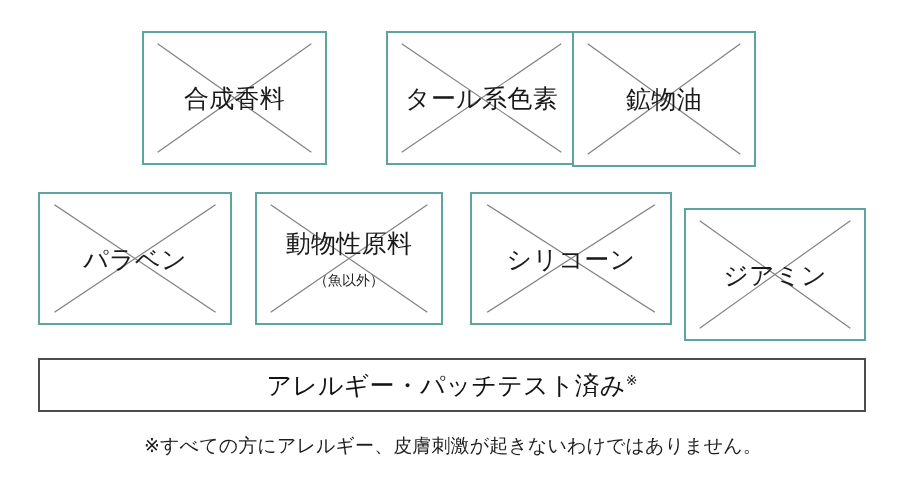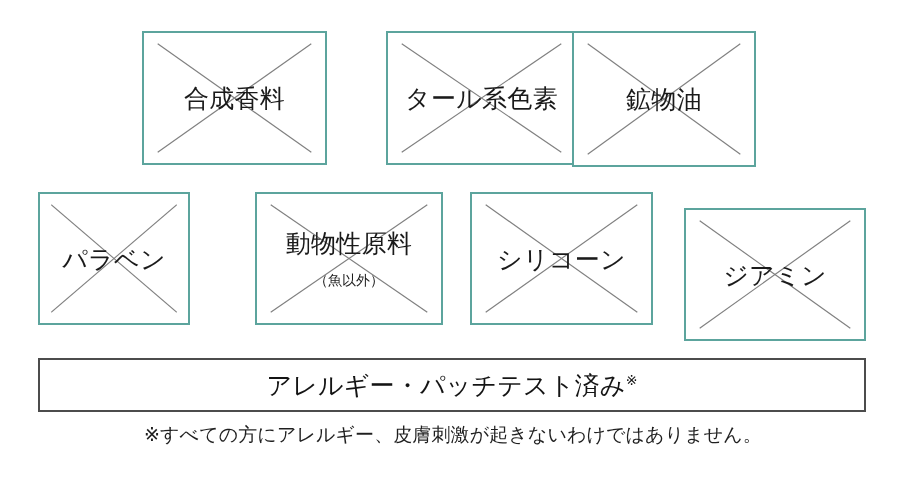--- a/index.html
+++ b/index.html
@@ -124,21 +124,21 @@
     <svg viewBox="0 0 184 134" preserveAspectRatio="none">
       <line x1="14" y1="11" x2="170" y2="123" stroke="#808080" stroke-width="1.2"></line>
       <line x1="170" y1="11" x2="14" y2="123" stroke="#808080" stroke-width="1.2"></line>
     </svg>
   </div>
   <div class="fi-label-wrap">
     <span class="fi-label">鉱物油</span>
   </div>
 </div>
 
-<div class="fi-box" style="left:38px; top:192px; width:152px; height:133px;">
+<div class="fi-box" style="left:38px; top:192px; width:194px; height:133px;">
   <div class="fi-cross">
     <svg viewBox="0 0 184 133" preserveAspectRatio="none">
       <line x1="14" y1="11" x2="170" y2="122" stroke="#808080" stroke-width="1.2"></line>
       <line x1="170" y1="11" x2="14" y2="122" stroke="#808080" stroke-width="1.2"></line>
     </svg>
   </div>
   <div class="fi-label-wrap">
     <span class="fi-label">パラベン</span>
   </div>
 </div>
@@ -149,21 +149,21 @@
       <line x1="14" y1="11" x2="174" y2="122" stroke="#808080" stroke-width="1.2"></line>
       <line x1="174" y1="11" x2="14" y2="122" stroke="#808080" stroke-width="1.2"></line>
     </svg>
   </div>
   <div class="fi-label-wrap">
     <span class="fi-label">動物性原料</span>
     <span class="fi-sublabel">（魚以外）</span>
   </div>
 </div>
 
-<div class="fi-box" style="left:470px; top:192px; width:183px; height:133px;">
+<div class="fi-box" style="left:470px; top:192px; width:202px; height:133px;">
   <div class="fi-cross">
     <svg viewBox="0 0 183 133" preserveAspectRatio="none">
       <line x1="14" y1="11" x2="169" y2="122" stroke="#808080" stroke-width="1.2"></line>
       <line x1="169" y1="11" x2="14" y2="122" stroke="#808080" stroke-width="1.2"></line>
     </svg>
   </div>
   <div class="fi-label-wrap">
     <span class="fi-label">シリコーン</span>
   </div>
 </div>
@@ -177,13 +177,13 @@
   </div>
   <div class="fi-label-wrap">
     <span class="fi-label">ジアミン</span>
   </div>
 </div>
 
 <div class="banner" style="left:38px; top:358px; width:828px; height:54px;">
   <span class="banner-text"><span>アレルギー・パッチテスト済み</span><span class="sup">※</span></span>
 </div>
 
-<div class="footnote" style="top:422px;">※すべての方にアレルギー、皮膚刺激が起きないわけではありません。</div>
+<div class="footnote" style="top:433px;">※すべての方にアレルギー、皮膚刺激が起きないわけではありません。</div>
 
 </body></html>

